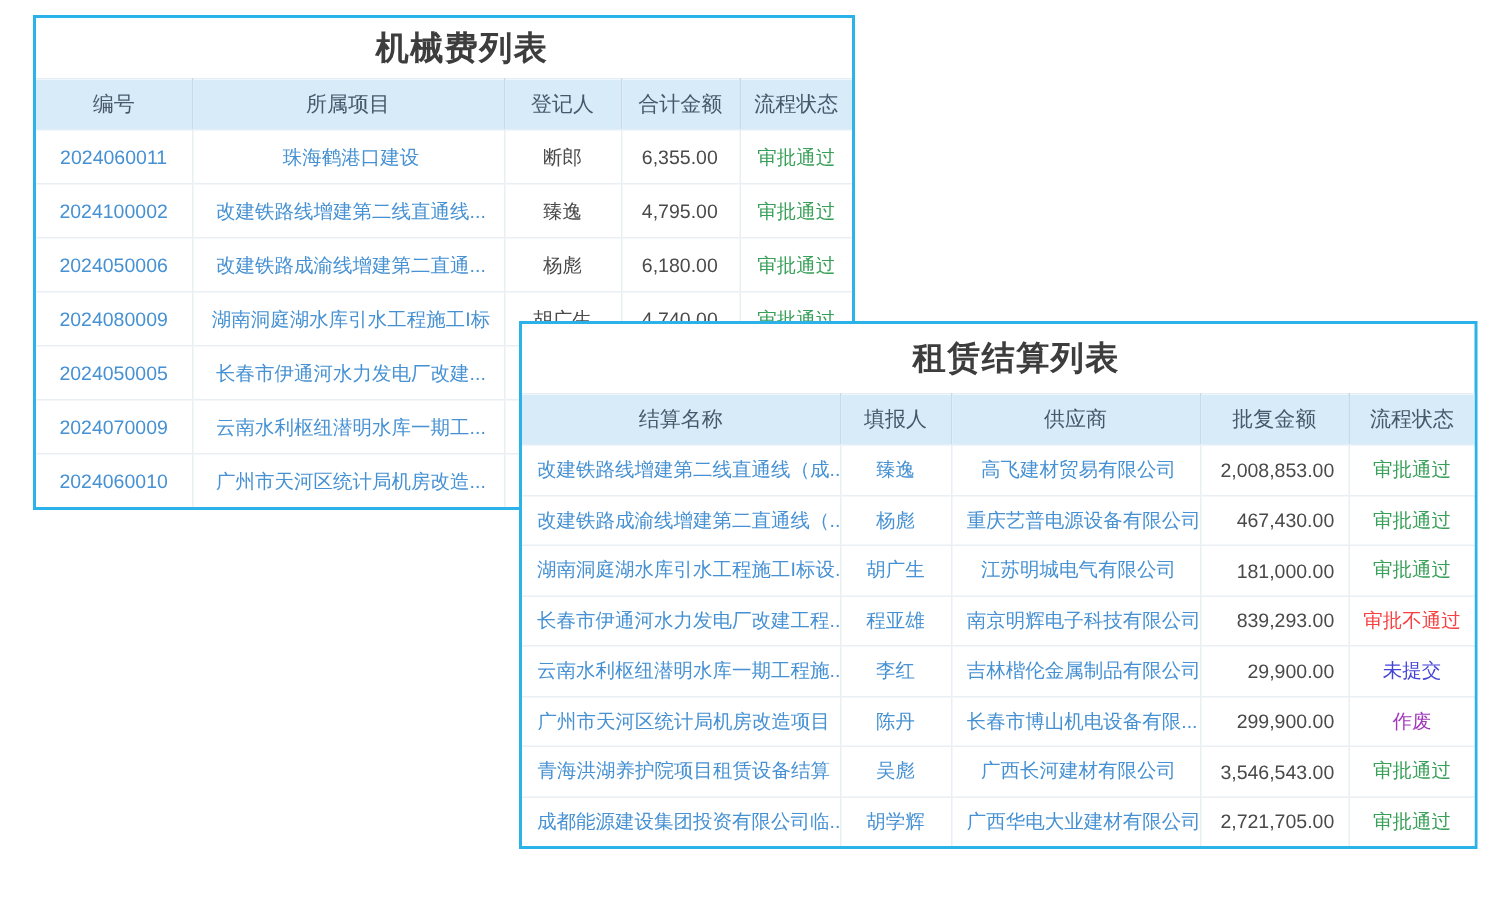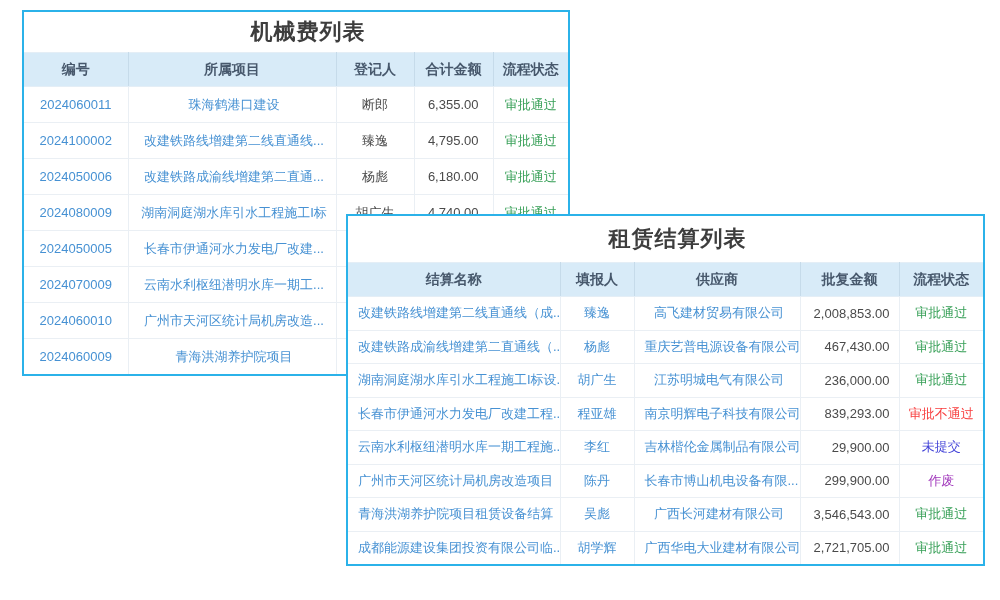--- a/index.html
+++ b/index.html
@@ -18,21 +18,21 @@
   .panel-title{
     text-align:center;font-weight:bold;color:#3d3d3d;font-size:22px;
     letter-spacing:1px;
     padding-left:24px;
   }
   #panel-machinery .panel-title{height:40px;line-height:40px;}
   #panel-lease .panel-title{height:46px;line-height:46px;}
   table{border-collapse:collapse;table-layout:fixed;width:100%;}
   th{
     background:var(--header-bg,#d8ebf8);
-    color:#47586c;font-weight:bold;font-size:14px;
+    color:#47586c;font-weight:normal;font-size:14px;
     height:33px;border-right:1px solid #c6dbea;
     border-top:1px solid #e4eef6;border-bottom:1px solid #e4eef6;
     padding:0;white-space:nowrap;overflow:hidden;
   }
   th:last-child{border-right:none;}
   td{
     font-size:13px;color:#4a4a4a;
     border-right:1px solid #eaeff4;border-bottom:1px solid #eaeff4;
     padding:0;white-space:nowrap;overflow:hidden;text-overflow:clip;
     background:#fff;
@@ -116,27 +116,20 @@
         <td class="ar"></td>
         <td class="ac"></td>
       </tr>
       <tr>
         <td class="ac link">2024060010</td>
         <td class="al link">广州市天河区统计局机房改造...</td>
         <td class="ac"></td>
         <td class="ar"></td>
         <td class="ac"></td>
       </tr>
-      <tr>
-        <td class="ac link">2024060009</td>
-        <td class="al link">青海洪湖养护院项目</td>
-        <td class="ac"></td>
-        <td class="ar"></td>
-        <td class="ac"></td>
-      </tr>
     </tbody>
   </table>
 </div>
 
 <div class="panel" id="panel-lease">
   <div class="panel-title">租赁结算列表</div>
   <table>
     <colgroup>
       <col style="width:212px">
         <col style="width:74px">
@@ -165,21 +158,21 @@
         <td class="al link">改建铁路成渝线增建第二直通线（...</td>
         <td class="ac link">杨彪</td>
         <td class="al link">重庆艺普电源设备有限公司</td>
         <td class="ar">467,430.00</td>
         <td class="ac st-approved">审批通过</td>
       </tr>
       <tr>
         <td class="al link">湖南洞庭湖水库引水工程施工I标设...</td>
         <td class="ac link">胡广生</td>
         <td class="al link">江苏明城电气有限公司</td>
-        <td class="ar">236,000.00</td>
+        <td class="ar">181,000.00</td>
         <td class="ac st-approved">审批通过</td>
       </tr>
       <tr>
         <td class="al link">长春市伊通河水力发电厂改建工程...</td>
         <td class="ac link">程亚雄</td>
         <td class="al link">南京明辉电子科技有限公司</td>
         <td class="ar">839,293.00</td>
         <td class="ac st-rejected">审批不通过</td>
       </tr>
       <tr>

